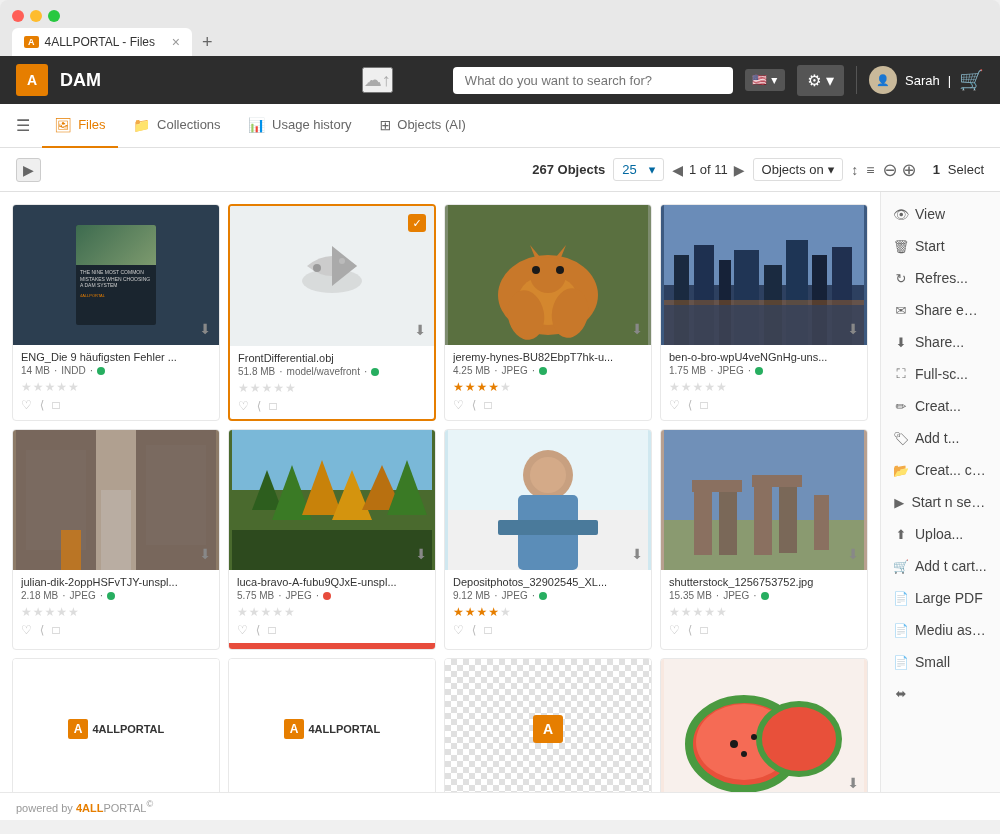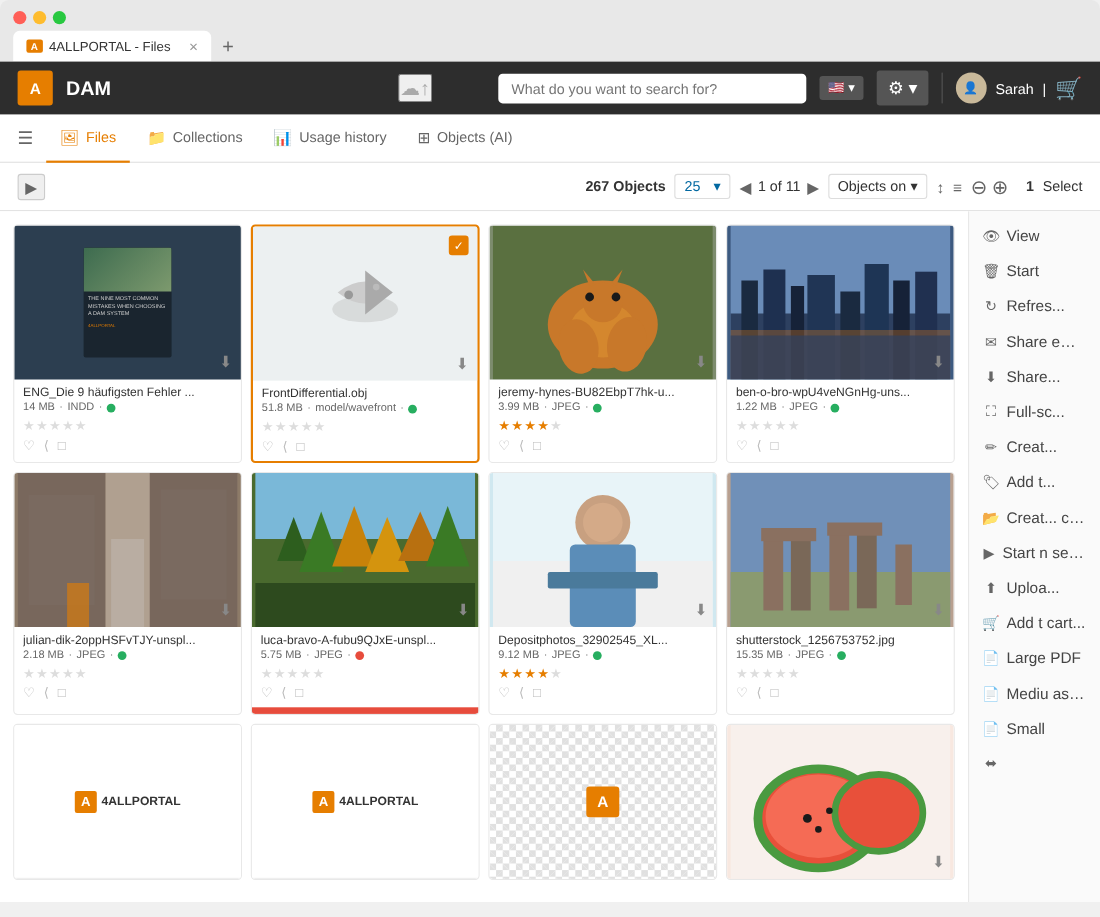--- a/index.html
+++ b/index.html
@@ -272,21 +272,21 @@
               <path d="M88,55 L82,40 L92,52 Z" fill="#c8782a"></path>
               <path d="M112,55 L118,40 L108,52 Z" fill="#c8782a"></path>
               <ellipse cx="78" cy="110" rx="18" ry="25" fill="#c8782a" transform="rotate(-10,78,110)"></ellipse>
               <ellipse cx="122" cy="108" rx="18" ry="25" fill="#c8782a" transform="rotate(10,122,108)"></ellipse>
             </svg>
             <span class="download-btn">⬇</span>
           </div>
           <div class="card-info">
             <div class="card-name">jeremy-hynes-BU82EbpT7hk-u...</div>
             <div class="card-meta">
-              <span>3.99 MB</span>
+              <span>4.25 MB</span>
               <span>·</span>
               <span>JPEG</span>
               <span>·</span>
               <span class="status-dot dot-green"></span>
             </div>
             <div class="card-stars">
               <span class="star">★</span>
                 <span class="star">★</span>
                 <span class="star">★</span>
                 <span class="star">★</span>
@@ -314,21 +314,21 @@
               <rect x="148" y="50" width="15" height="90" fill="#162238"></rect>
               <rect x="168" y="42" width="20" height="98" fill="#203050"></rect>
               <rect x="0" y="95" width="200" height="45" fill="#e8821a" opacity="0.3"></rect>
               <rect x="0" y="100" width="200" height="40" fill="#2d4060" opacity="0.7"></rect>
             </svg>
             <span class="download-btn">⬇</span>
           </div>
           <div class="card-info">
             <div class="card-name">ben-o-bro-wpU4veNGnHg-uns...</div>
             <div class="card-meta">
-              <span>1.22 MB</span>
+              <span>1.75 MB</span>
               <span>·</span>
               <span>JPEG</span>
               <span>·</span>
               <span class="status-dot dot-green"></span>
             </div>
             <div class="card-stars">
               <span class="star-empty">★</span>
                 <span class="star-empty">★</span>
                 <span class="star-empty">★</span>
                 <span class="star-empty">★</span>
@@ -610,14 +610,19 @@
         <span class="panel-icon">📄</span>
         <span class="panel-label">Small</span>
       </div>
       <div class="panel-item">
         <span class="panel-icon">⬌</span>
       </div>
     </div>
 
   </div>
 
+  <div class="footer">
+    <span>
+      powered by <strong>4ALL</strong><span>PORTAL</span><sup>©</sup>
+    </span>
+  </div>
 
 </div>
 
 </body></html>

